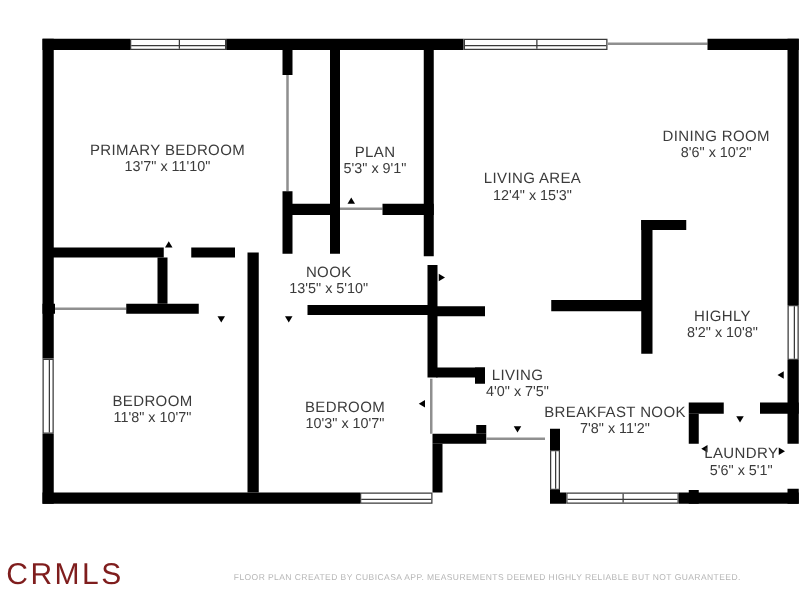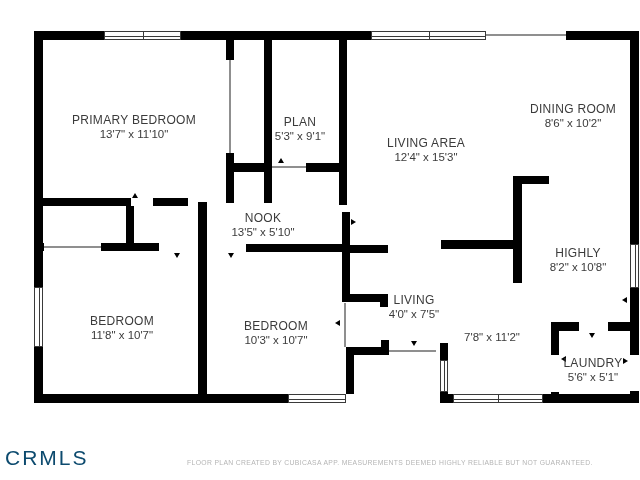--- a/index.html
+++ b/index.html
@@ -19,21 +19,21 @@
   .tri.down{border-left:3px solid transparent;border-right:3px solid transparent;border-top:5px solid #000;}
   .tri.left{border-top:3px solid transparent;border-bottom:3px solid transparent;border-right:5px solid #000;}
   .tri.right{border-top:3px solid transparent;border-bottom:3px solid transparent;border-left:5px solid #000;}
   .room-label{
     position:absolute;transform:translate(-50%,-50%);text-align:center;
     color:#3b3b3b;white-space:nowrap;line-height:1.18;
   }
   .room-name{font-size:12px;letter-spacing:0.3px;display:block;}
   .room-dims{font-size:11.5px;display:block;margin-top:1px;}
   .brand{
-    position:absolute;left:5px;top:446px;font-size:21px;color:#0c4a6e;
+    position:absolute;left:5px;top:446px;font-size:24px;color:#7f1d1d;
     letter-spacing:2px;font-weight:400;
   }
   .disclaimer{
     position:absolute;left:187px;top:459px;font-size:6.8px;color:#b5b5b5;
     letter-spacing:0.35px;
   }
 </style>
 </head>
 <body>
 
@@ -150,20 +150,21 @@
       </div>
       <div class="room-label" style="left: 260px; top: 333px;">
         <span class="room-name">BEDROOM</span>
         <span class="room-dims">10'3" x 10'7"</span>
       </div>
       <div class="room-label" style="left: 398px; top: 307px;">
         <span class="room-name">LIVING</span>
         <span class="room-dims">4'0" x 7'5"</span>
       </div>
       <div class="room-label" style="left: 476px; top: 337px;">
+        <span class="room-name">BREAKFAST NOOK</span>
         <span class="room-dims">7'8" x 11'2"</span>
       </div>
       <div class="room-label" style="left: 577px; top: 370px;">
         <span class="room-name">LAUNDRY</span>
         <span class="room-dims">5'6" x 5'1"</span>
       </div>
     </div>
 </div>
 
 <div class="brand">CRMLS</div>

